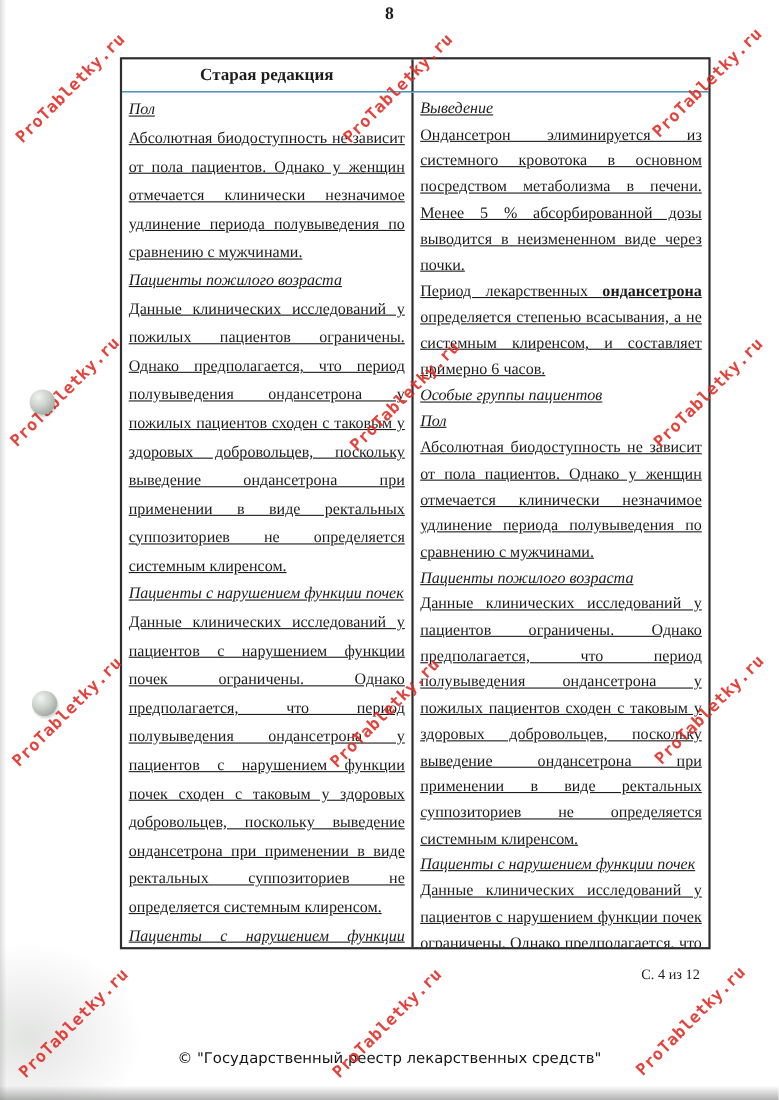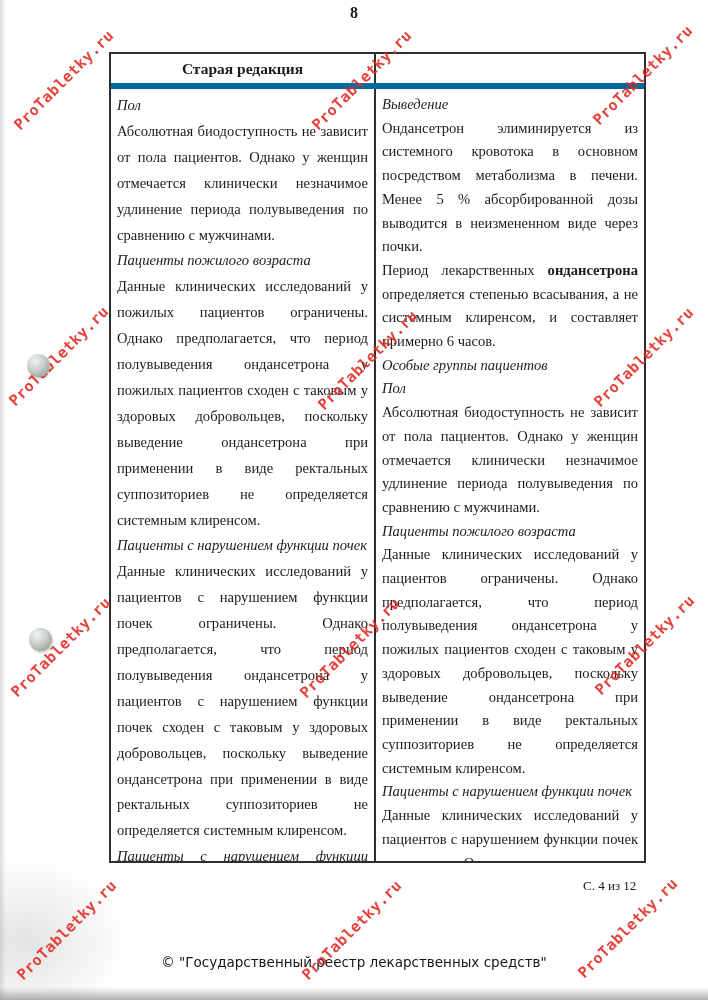--- a/index.html
+++ b/index.html
@@ -10,31 +10,31 @@
   }
   .page-number{
     position:absolute;top:4px;left:0;width:708px;text-align:center;
     font-weight:bold;font-size:16px;
   }
   .comparison-table{
     position:absolute;left:109px;top:52px;width:537px;height:811px;
     box-sizing:border-box;border:2px solid #2e2e2e;
     display:flex;flex-direction:column;
   }
-  .thead{display:flex;flex:0 0 29px;border-bottom:6px solid #0369a1;}
+  .thead{display:flex;flex:0 0 29px;border-bottom:1px solid #0369a1;}
   .th{
     font-weight:bold;font-size:15.5px;
     display:flex;align-items:center;justify-content:center;
   }
   .th.old{width:265px;box-sizing:border-box;border-right:2px solid #2e2e2e;}
   .th.new{flex:1;}
   .tbody{display:flex;flex:1;overflow:hidden;}
   .cell{
     box-sizing:border-box;padding:4px 6px 0 6px;text-align:justify;
-    overflow:hidden;font-size:14.6px;
+    overflow:hidden;font-size:14.6px;text-decoration:underline;
   }
   .cell.old{width:265px;border-right:2px solid #2e2e2e;line-height:25.9px;}
   .cell.new{flex:1;line-height:23.7px;}
   .para{margin:0;}
   .para.heading{font-style:italic;}
   .wm{
     position:absolute;transform:translate(-50%,-50%) rotate(-45deg);
     font-family:"DejaVu Sans Mono", monospace;font-weight:bold;
     font-size:15px;letter-spacing:.5px;white-space:nowrap;
     opacity:.88;z-index:5;pointer-events:none;

